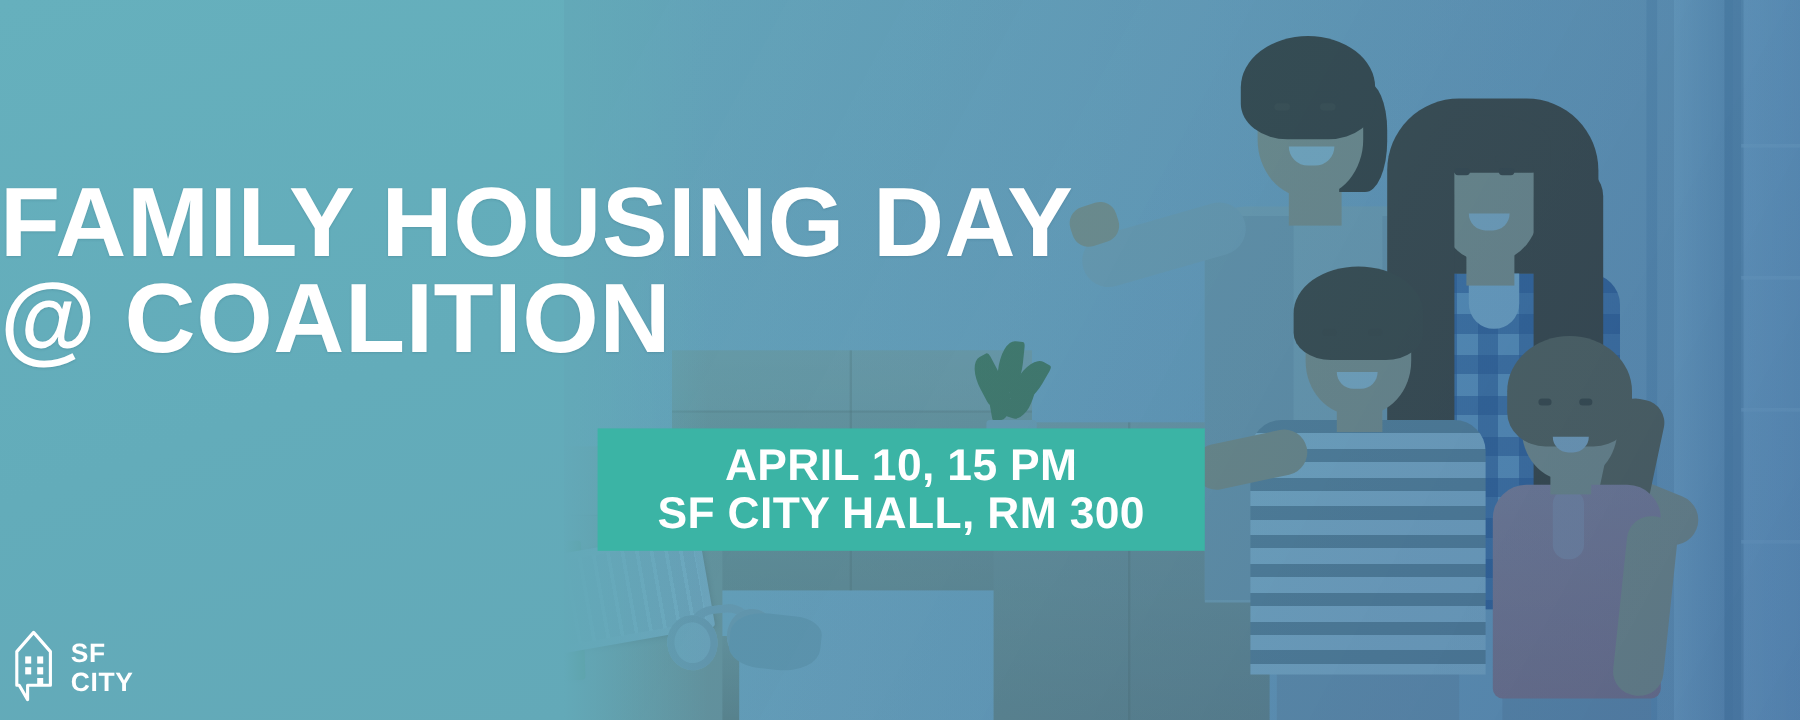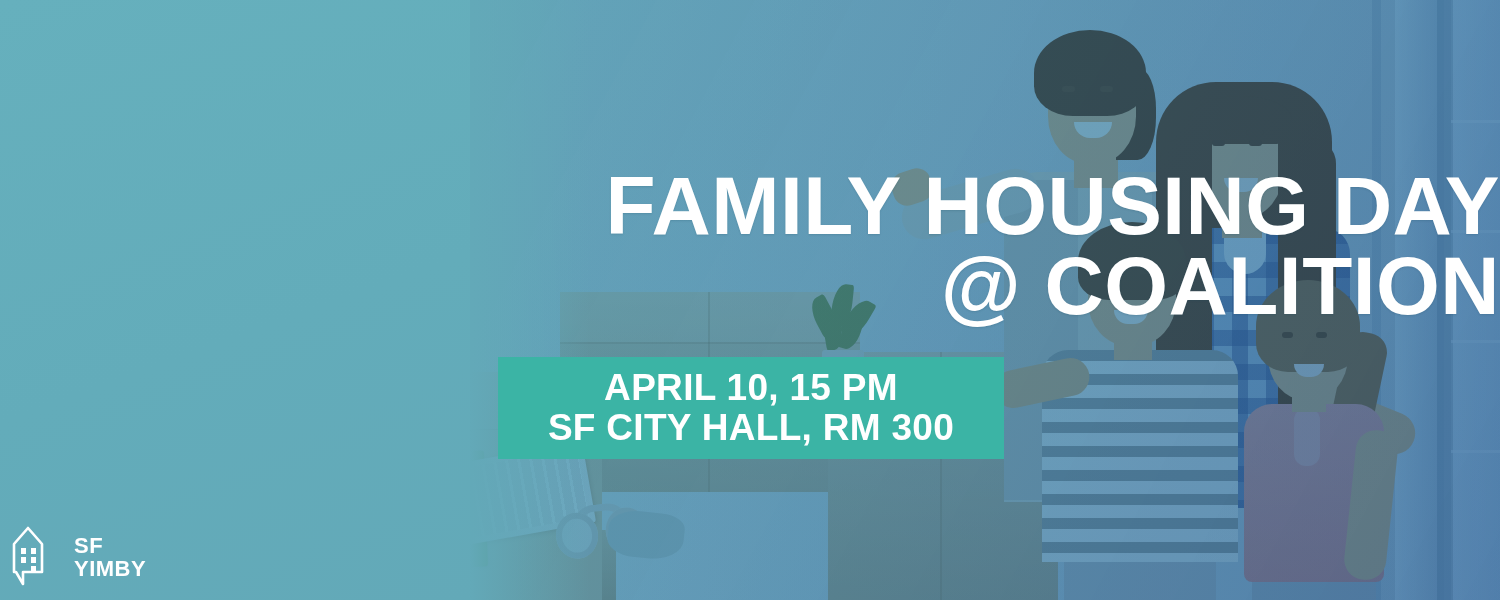--- a/index.html
+++ b/index.html
@@ -242,45 +242,44 @@
   .leftfade {
     position:absolute; left:470px; top:0; width:120px; height:600px;
     background:linear-gradient(90deg,#63a9b8 0%,rgba(99,169,184,0) 100%);
   }
 
   
   .content { position:absolute; inset:0; }
 
   .headline {
     position:absolute; left:0; right:0; top:146px;
-    text-align:right; color:#fff;
+    text-align:left; color:#fff;
     font-size:82px; line-height:.98; font-weight:700;
     letter-spacing:.5px;
     text-shadow:0 1px 2px rgba(30,70,90,.18);
-    margin-top:20px;
   }
   .headline .l2 { display:block; }
 
   .datebox {
     position:absolute; left:498px; top:357px; width:506px; height:102px;
     background:#3bb4a5;
     display:flex; flex-direction:column;
     align-items:center; justify-content:center;
   }
   .datebox span {
     display:block; color:#fff; font-weight:700;
     font-size:37px; line-height:1.08; letter-spacing:.3px; white-space:nowrap;
   }
 
   
   .logos {
     position:absolute; left:8px; bottom:8px;
     display:flex; align-items:center; gap:26px;
   }
-  .logo { display:flex; align-items:center; gap:26px; }
+  .logo { display:flex; align-items:center; gap:11px; }
   .logo .mark { flex:0 0 auto; }
   .yimby-text {
     color:#fff; font-weight:700; font-size:22px; line-height:1.06;
     letter-spacing:.5px;
   }
   .yimby-text span { display:block; }
   .hac-text {
     color:#fff; font-weight:700; font-size:11.5px; line-height:1.62;
     letter-spacing:2.6px;
   }
@@ -450,20 +449,20 @@
             <path d="M6 22 L20 6 L34 22 L34 50 L15 50 L15 62 L8 50 L6 50 Z" fill="none" stroke="#ffffff" stroke-width="2.6" stroke-linejoin="round" stroke-linecap="round"></path>
             <rect x="13" y="26" width="5" height="6" fill="#ffffff"></rect>
             <rect x="23" y="26" width="5" height="6" fill="#ffffff"></rect>
             <rect x="13" y="35" width="5" height="6" fill="#ffffff"></rect>
             <rect x="23" y="35" width="5" height="6" fill="#ffffff"></rect>
             <rect x="23" y="44" width="5" height="6" fill="#ffffff"></rect>
           </svg>
         </span>
         <span class="yimby-text">
           <span>SF</span>
-          <span>YIMBY</span>
+          <span>CITY</span>
         </span>
       </div>
 
 
     </div>
   </div>
 </div>
 
 </body></html>

